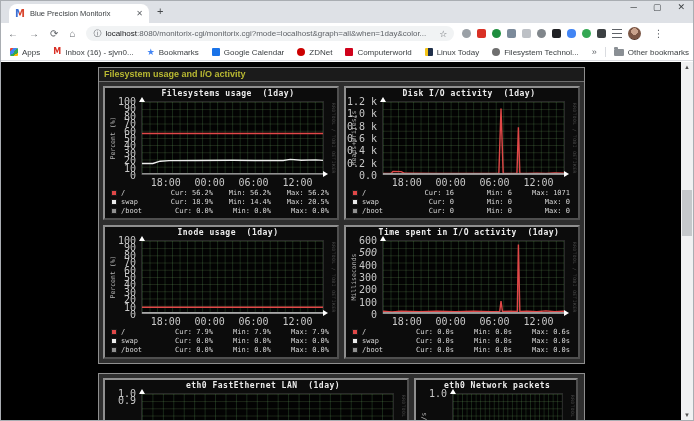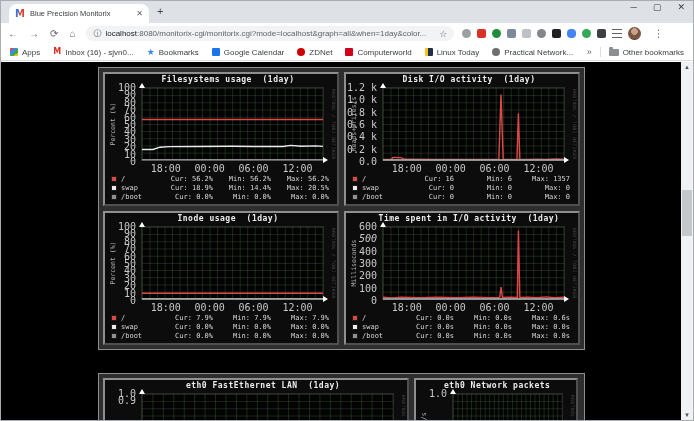--- a/index.html
+++ b/index.html
@@ -185,35 +185,36 @@
     <span class="bm">
       <span class="bmi i-cw"></span>
       <span>Computerworld</span>
     </span>
     <span class="bm">
       <span class="bmi i-lt"></span>
       <span>Linux Today</span>
     </span>
     <span class="bm">
       <span class="bmi i-wp"></span>
-      <span>Practical Network...</span>
+      <span>Filesystem Technol...</span>
     </span>
     <span class="bm-right">
       <span class="overflow-chevron">»</span>
       <span class="bm-sep"></span>
       <span class="bm">
         <span class="folder-icon"></span>
         <span>Other bookmarks</span>
       </span>
     </span>
   </div>
 
   <div class="page">
 
     <div class="section sec1">
+      <div class="sec-title">Filesystem usage and I/O activity</div>
       <div class="sec-body">
         <div class="panel p-big">
           <div class="gtitle">Filesystems usage  (1day)</div>
           <div class="ylab">Percent (%)</div>
           <div class="yticks">
               <div class="ytick" style="top: 100%;">0</div>
               <div class="ytick" style="top: 90%;">10</div>
               <div class="ytick" style="top: 80%;">20</div>
               <div class="ytick" style="top: 70%;">30</div>
               <div class="ytick" style="top: 60%;">40</div>
@@ -290,21 +291,21 @@
               <div class="xtick" style="left: 37.5%;">00:00</div>
               <div class="xtick" style="left: 61.5%;">06:00</div>
               <div class="xtick" style="left: 85.5%;">12:00</div>
             </div>
           <div class="legend">
               <div class="lrow">
                 <span class="sw" style="background: rgb(224, 72, 72);"></span>
                 <span class="lname">/</span>
                 <span class="lstat">Cur: 16</span>
                 <span class="lstat">Min: 6</span>
-                <span class="lstat">Max: 1357</span>
+                <span class="lstat">Max: 1071</span>
               </div>
               <div class="lrow">
                 <span class="sw" style="background: rgb(236, 236, 236);"></span>
                 <span class="lname">swap</span>
                 <span class="lstat">Cur: 0</span>
                 <span class="lstat">Min: 0</span>
                 <span class="lstat">Max: 0</span>
               </div>
               <div class="lrow">
                 <span class="sw" style="background: rgb(144, 144, 144);"></span>

